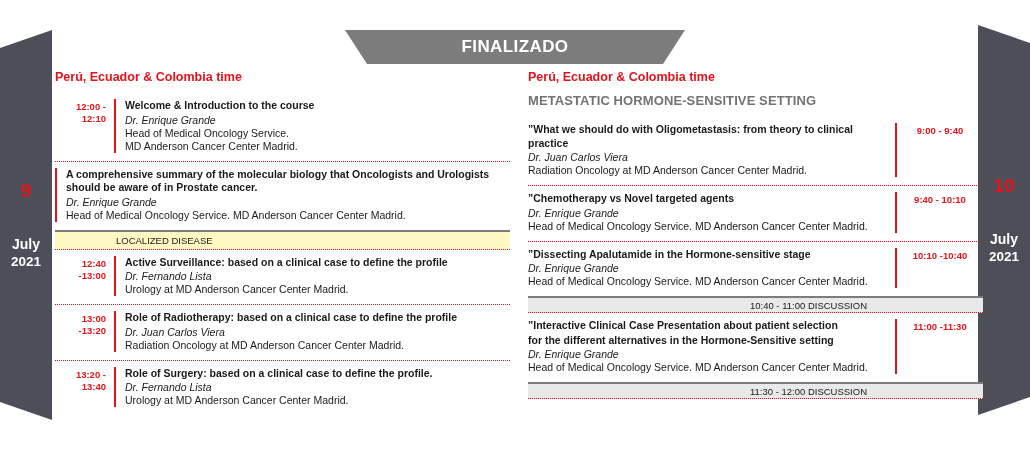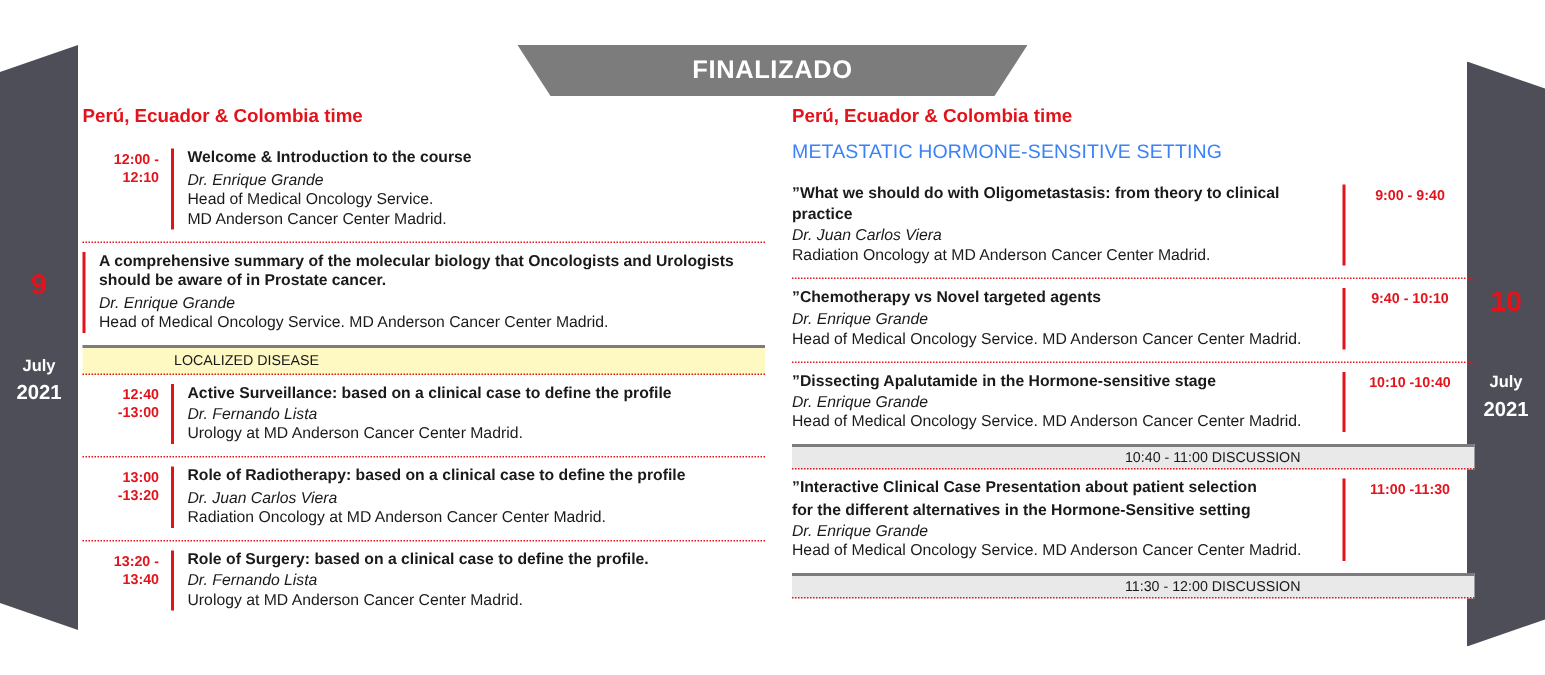--- a/index.html
+++ b/index.html
@@ -20,32 +20,32 @@
     width:52px;
     background:#4d4e58;
     color:#ffffff;
     text-align:center;
   }
   .daytab.left{
     left:0;top:30px;height:390px;
     clip-path:polygon(0 18px, 100% 0, 100% 100%, 0 calc(100% - 18px));
   }
   .daytab.right{
-    right:0;top:41px;height:390px;
+    right:0;top:25px;height:390px;
     clip-path:polygon(0 0, 100% 18px, 100% calc(100% - 18px), 0 100%);
   }
   .daytab .inner{
     position:absolute;left:0;right:0;top:50%;transform:translateY(-50%);
   }
   .daytab .dnum{
     color:#e2131b;
     font-size:19px;font-weight:bold;line-height:21px;
   }
   .daytab .dmon{
-    font-size:11px;font-weight:bold;line-height:17px;margin-top:35px;
+    font-size:14px;font-weight:bold;line-height:17px;margin-top:35px;
   }
   .daytab .dyear{
     font-size:13.5px;font-weight:bold;line-height:17px;
   }
 
   
   .banner{
     position:absolute;left:345px;top:30px;width:340px;height:34px;
     background:#7c7c7c;
     clip-path:polygon(0 0, 100% 0, calc(100% - 22px) 100%, 22px 100%);
@@ -57,21 +57,21 @@
   
   .col{position:absolute;top:70px;}
   .col.left{left:55px;width:455px;}
   .col.right{left:528px;width:455px;}
 
   .tzhead{
     color:#e2131b;font-size:12.5px;font-weight:bold;
     margin:0 0 8px 0;line-height:15px;
   }
   .sectionhead{
-    color:#3b82f6;font-size:13px;font-weight:normal;
+    color:#737373;font-size:13px;font-weight:bold;
     margin:0 0 9px 0;line-height:15px;letter-spacing:.1px;
   }
 
   
   .lrow{
     position:relative;
     display:flex;
     padding:6px 0 8px 0;
     border-top:1px dotted #e2131b;
   }

